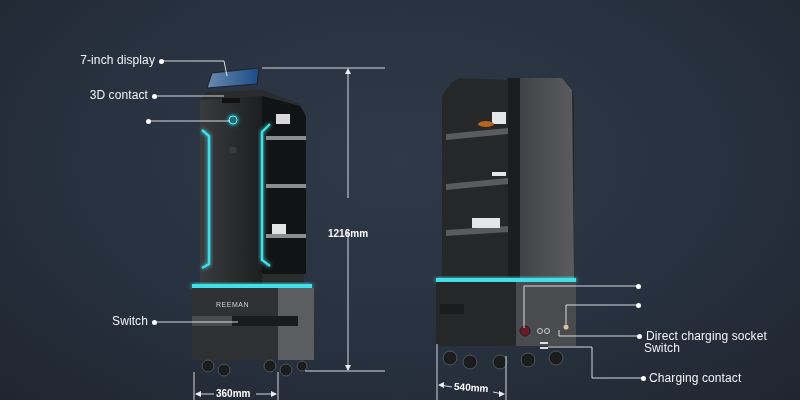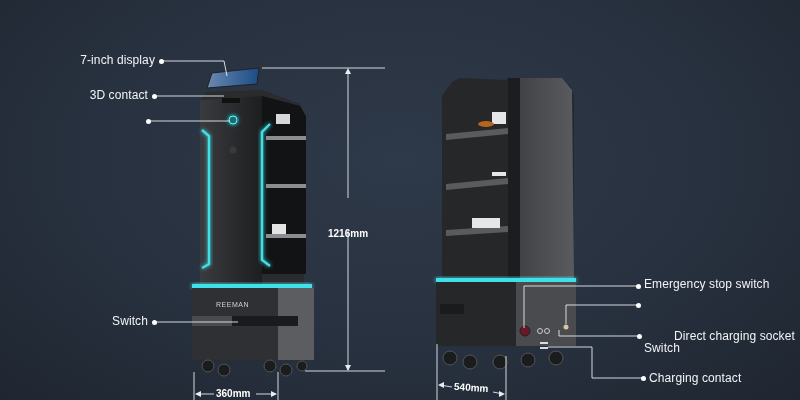--- a/index.html
+++ b/index.html
@@ -154,23 +154,22 @@
   <div class="dot" style="left:152px;top:304px;"></div>
   <div class="dot" style="left:636px;top:268px;"></div>
   <div class="dot" style="left:636px;top:287px;"></div>
   <div class="dot" style="left:637px;top:318px;"></div>
   <div class="dot" style="left:641px;top:360px;"></div>
 
   <div class="lbl r" style="right:645px;top:37px;">7-inch display</div>
   <div class="lbl r" style="right:652px;top:72px;">3D contact</div>
   <div class="lbl r" style="right:652px;top:298px;">Switch</div>
 
-  <div class="lbl" style="left:644px;top:261px;">Emergency stop switch</div>
   <div class="lbl" style="left:644px;top:282px;margin-top:43px;">Switch</div>
-  <div class="lbl" style="left:646px;top:313px;margin-left:28px;">Direct charging socket</div>
+  <div class="lbl" style="left:646px;top:313px;">Direct charging socket</div>
   <div class="lbl" style="left:649px;top:355px;">Charging contact</div>
 
   <div class="dim" style="left:328px;top:196px;margin-top:16px;">1216mm</div>
   <div class="dim" style="left:216px;top:372px;">360mm</div>
   <div class="dim" style="left:454px;top:366px;transform:rotate(4deg);">540mm</div>
 
   <div style="position:absolute;left:216px;top:285px;font-size:7px;color:#cfd2d6;letter-spacing:0.5px;">REEMAN</div>
 </div>
 
 </body></html>

